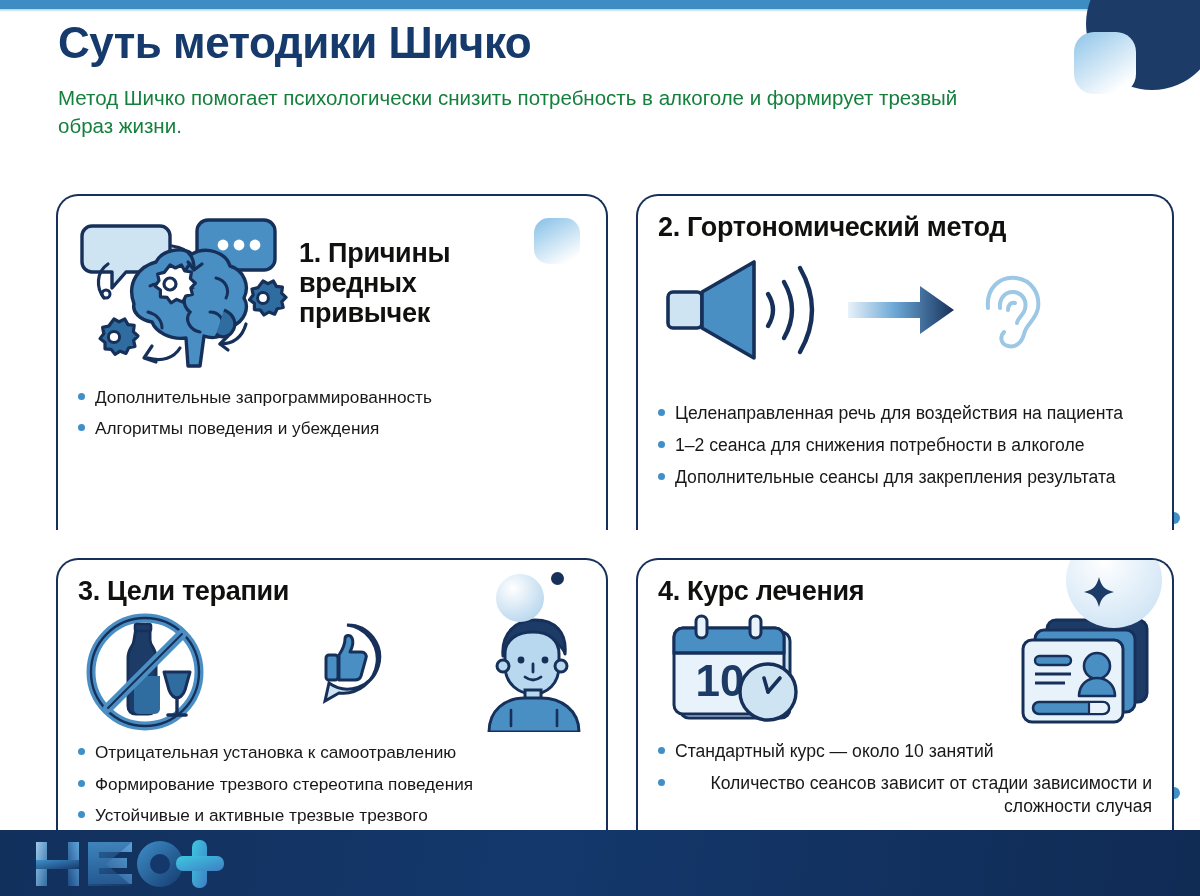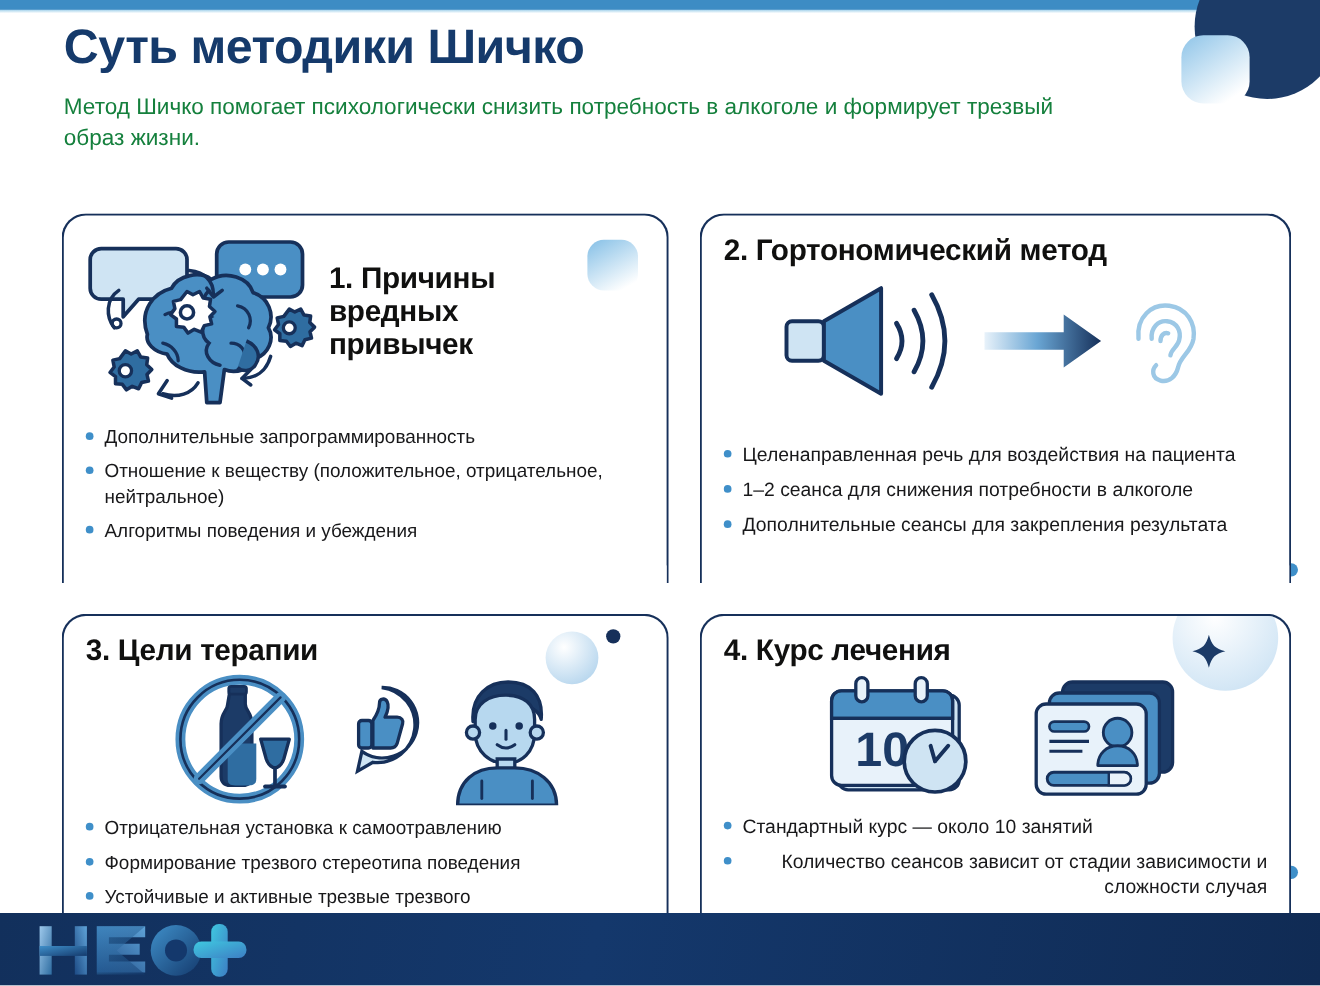--- a/index.html
+++ b/index.html
@@ -68,21 +68,21 @@
 
   .card-title{
     font-size:27px; font-weight:bold; color:#10100f;
     line-height:1.12; letter-spacing:-0.3px;
   }
 
   
   .c1-top{ display:flex; align-items:flex-start; gap:6px; }
   .c1-title{ padding-top:26px; width:230px; }
 
-  .icon-row{ display:flex; align-items:center; justify-content:center; gap:26px; }
+  .icon-row{ display:flex; align-items:center; justify-content:space-between; gap:26px; }
 
   .bullets{ margin-top:14px; }
   .bullet{
     display:flex; gap:10px; align-items:flex-start;
     font-size:17.2px; color:#18181a; line-height:1.3;
     margin-bottom:9px;
   }
   .bullet .dot{
     flex:0 0 auto; width:7px; height:7px; border-radius:50%;
     background:#3f8fc9; margin-top:7px;
@@ -196,24 +196,20 @@
           <path d="M74 134 l-8 12 12 4" fill="none" stroke="#16305a" stroke-width="3.2" stroke-linecap="round" stroke-linejoin="round"></path>
         </svg>
       </span>
       <div class="card-title c1-title">1. Причины вредных привычек</div>
     </div>
 
     <div class="bullets">
       <div class="bullet">
         <span class="dot"></span>
         <span>Дополнительные запрограммированность</span>
-      </div>
-      <div class="bullet">
-        <span class="dot"></span>
-        <span>Отношение к веществу (положительное, отрицательное, нейтральное)</span>
       </div>
       <div class="bullet">
         <span class="dot"></span>
         <span>Алгоритмы поведения и убеждения</span>
       </div>
     </div>
     <div class="border-cut"></div>
   </div>
 
   <div class="card c2">

